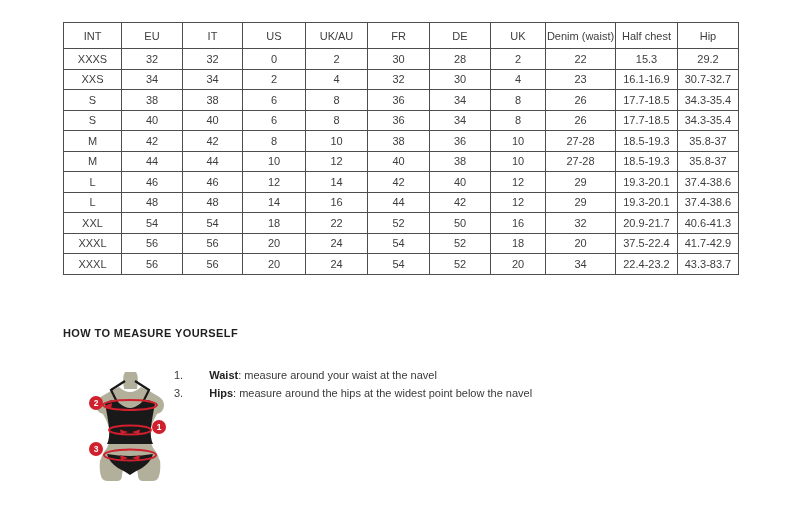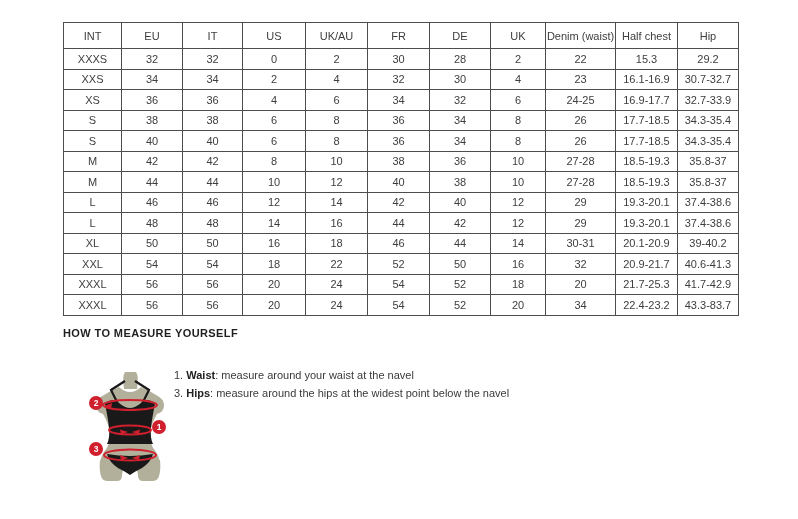--- a/index.html
+++ b/index.html
@@ -52,21 +52,21 @@
   .measure-steps {
     position: absolute;
     left: 174px; top: 369px;
     list-style: none;
     margin: 0; padding: 0;
     font-size: 11px;
     line-height: 12px;
     color: #3a3a3a;
   }
   .measure-steps li { margin-bottom: 5.5px; }
-  .measure-steps b { color: #222222; }
+  .measure-steps b { color: #222222; margin-left: 23px; }
 
   .marker-num {
     font-size: 8.5px;
     font-weight: bold;
     fill: #ffffff;
     text-anchor: middle;
     font-family: "Liberation Sans", sans-serif;
   }
 </style>
 </head>
@@ -122,33 +122,20 @@
         <td>2</td>
         <td>4</td>
         <td>32</td>
         <td>30</td>
         <td>4</td>
         <td>23</td>
         <td>16.1-16.9</td>
         <td>30.7-32.7</td>
       </tr>
       <tr>
-        <td>XS</td>
-        <td>36</td>
-        <td>36</td>
-        <td>4</td>
-        <td>6</td>
-        <td>34</td>
-        <td>32</td>
-        <td>6</td>
-        <td>24-25</td>
-        <td>16.9-17.7</td>
-        <td>32.7-33.9</td>
-      </tr>
-      <tr>
         <td>S</td>
         <td>38</td>
         <td>38</td>
         <td>6</td>
         <td>8</td>
         <td>36</td>
         <td>34</td>
         <td>8</td>
         <td>26</td>
         <td>17.7-18.5</td>
@@ -213,33 +200,20 @@
         <td>14</td>
         <td>16</td>
         <td>44</td>
         <td>42</td>
         <td>12</td>
         <td>29</td>
         <td>19.3-20.1</td>
         <td>37.4-38.6</td>
       </tr>
       <tr>
-        <td>XL</td>
-        <td>50</td>
-        <td>50</td>
-        <td>16</td>
-        <td>18</td>
-        <td>46</td>
-        <td>44</td>
-        <td>14</td>
-        <td>30-31</td>
-        <td>20.1-20.9</td>
-        <td>39-40.2</td>
-      </tr>
-      <tr>
         <td>XXL</td>
         <td>54</td>
         <td>54</td>
         <td>18</td>
         <td>22</td>
         <td>52</td>
         <td>50</td>
         <td>16</td>
         <td>32</td>
         <td>20.9-21.7</td>
@@ -248,21 +222,21 @@
       <tr>
         <td>XXXL</td>
         <td>56</td>
         <td>56</td>
         <td>20</td>
         <td>24</td>
         <td>54</td>
         <td>52</td>
         <td>18</td>
         <td>20</td>
-        <td>21.7-25.3</td>
+        <td>37.5-22.4</td>
         <td>41.7-42.9</td>
       </tr>
       <tr>
         <td>XXXL</td>
         <td>56</td>
         <td>56</td>
         <td>20</td>
         <td>24</td>
         <td>54</td>
         <td>52</td>

